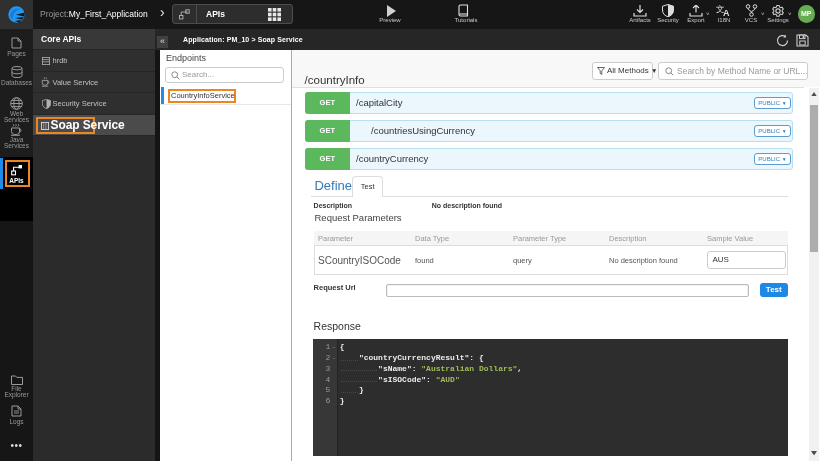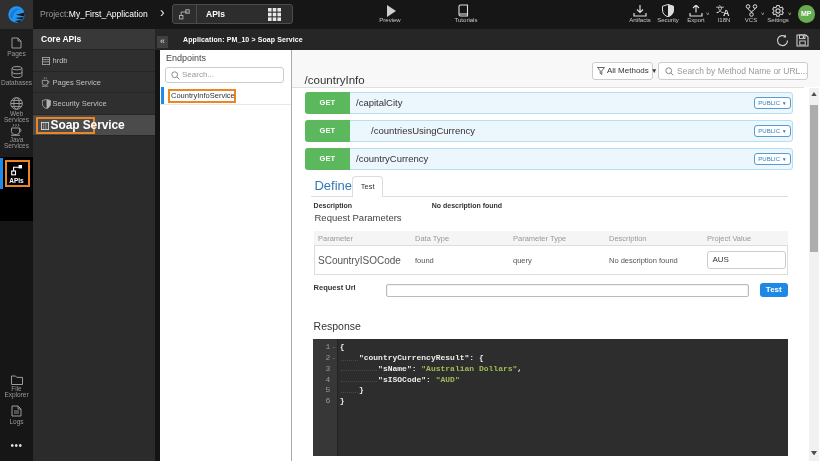--- a/index.html
+++ b/index.html
@@ -162,21 +162,21 @@
   <path d="M0.4 2.6 H7.6 M0.4 4.8 H7.6" stroke="#b0b0b0" stroke-width="0.8"></path>
 </svg>
 <div class="abs" style="left:52.5px;top:50px;height:21.5px;line-height:21.5px;font-size:7.5px;color:#c0c0c0;">hrdb</div>
 
 <svg class="abs" style="left:41px;top:77px;" width="10" height="10" viewBox="0 0 10 10">
   <path d="M3 0.3 C3.6 1 3.6 1.4 3 2.1 M5 0.3 C5.6 1 5.6 1.4 5 2.1" stroke="#b0b0b0" stroke-width="0.7" fill="none"></path>
   <path d="M1.3 3.4 H6.8 V5.9 A 2.2 2.2 0 0 1 4.6 8.1 H3.5 A 2.2 2.2 0 0 1 1.3 5.9 Z" fill="none" stroke="#b0b0b0" stroke-width="0.8"></path>
   <path d="M6.8 4 C8.4 4 8.4 6.4 6.7 6.4" fill="none" stroke="#b0b0b0" stroke-width="0.8"></path>
   <path d="M0.8 9.2 H7.2" stroke="#b0b0b0" stroke-width="0.8"></path>
 </svg>
-<div class="abs" style="left:52.5px;top:71.5px;height:21.5px;line-height:21.5px;font-size:7.5px;color:#c0c0c0;">Pages Service</div>
+<div class="abs" style="left:52.5px;top:71.5px;height:21.5px;line-height:21.5px;font-size:7.5px;color:#c0c0c0;">Value Service</div>
 
 <svg class="abs" style="left:41.5px;top:99px;" width="9" height="10" viewBox="0 0 9 10">
   <path d="M4.5 0.4 L8.6 1.6 V4.5 C8.6 7.2 6.7 8.9 4.5 9.7 C2.3 8.9 0.4 7.2 0.4 4.5 V1.6 Z" fill="none" stroke="#b0b0b0" stroke-width="0.8"></path>
   <path d="M4.5 0.4 L8.6 1.6 V4.5 C8.6 7.2 6.7 8.9 4.5 9.7 Z" fill="#b0b0b0"></path>
 </svg>
 <div class="abs" style="left:52.5px;top:93px;height:21.5px;line-height:21.5px;font-size:7.5px;color:#c0c0c0;">Security Service</div>
 
 <div class="abs" style="left:35.8px;top:117px;width:59px;height:16.5px;border:2.5px solid #ec8623;"></div>
 <svg class="abs" style="left:40.5px;top:121.5px;" width="8" height="8" viewBox="0 0 8 8">
   <rect x="0.4" y="0.4" width="7.2" height="7.2" fill="none" stroke="#e8e8e8" stroke-width="0.8"></rect>
@@ -252,21 +252,21 @@
 <div class="abs" style="left:313.6px;top:201.5px;font-size:7px;font-weight:bold;color:#333;">Description</div>
 <div class="abs" style="left:431.7px;top:201.5px;font-size:7px;font-weight:bold;color:#333;">No description found</div>
 <div class="abs" style="left:314.5px;top:212px;font-size:9.5px;color:#444;">Request Parameters</div>
 
 <div class="abs" style="left:313.6px;top:231px;width:474px;height:44px;border:1px solid #ddd;background:#fff;"></div>
 <div class="abs" style="left:313.6px;top:231px;width:474px;height:15px;background:#f5f5f5;border-bottom:1px solid #ddd;"></div>
 <div class="abs" style="left:318px;top:231px;height:15px;line-height:15px;font-size:7.5px;color:#999;">Parameter</div>
 <div class="abs" style="left:415px;top:231px;height:15px;line-height:15px;font-size:7.5px;color:#999;">Data Type</div>
 <div class="abs" style="left:513px;top:231px;height:15px;line-height:15px;font-size:7.5px;color:#999;">Parameter Type</div>
 <div class="abs" style="left:609px;top:231px;height:15px;line-height:15px;font-size:7.5px;color:#999;">Description</div>
-<div class="abs" style="left:707px;top:231px;height:15px;line-height:15px;font-size:7.5px;color:#999;">Project Value</div>
+<div class="abs" style="left:707px;top:231px;height:15px;line-height:15px;font-size:7.5px;color:#999;">Sample Value</div>
 <div class="abs" style="left:318px;top:246px;height:29px;line-height:29px;font-size:10px;color:#555;">SCountryISOCode</div>
 <div class="abs" style="left:415px;top:246px;height:29px;line-height:29px;font-size:7.5px;color:#555;">found</div>
 <div class="abs" style="left:513px;top:246px;height:29px;line-height:29px;font-size:7.5px;color:#555;">query</div>
 <div class="abs" style="left:609px;top:246px;height:29px;line-height:29px;font-size:7.5px;color:#555;">No description found</div>
 <div class="abs" style="left:706.5px;top:251px;width:79px;height:17.5px;border:1px solid #ccc;border-radius:3px;background:#fff;"></div>
 <div class="abs" style="left:712.5px;top:251px;height:17.5px;line-height:17.5px;font-size:8px;color:#333;">AUS</div>
 
 <div class="abs" style="left:313.6px;top:282.5px;font-size:7.5px;font-weight:bold;color:#333;">Request Url</div>
 <div class="abs" style="left:385.6px;top:283.5px;width:363px;height:13.5px;border:1px solid #bbb;border-radius:2px;background:#f2f2f2;"></div>
 <div class="abs" style="left:387.6px;top:286px;width:359px;height:9.5px;background:#fff;border-radius:1px;"></div>

